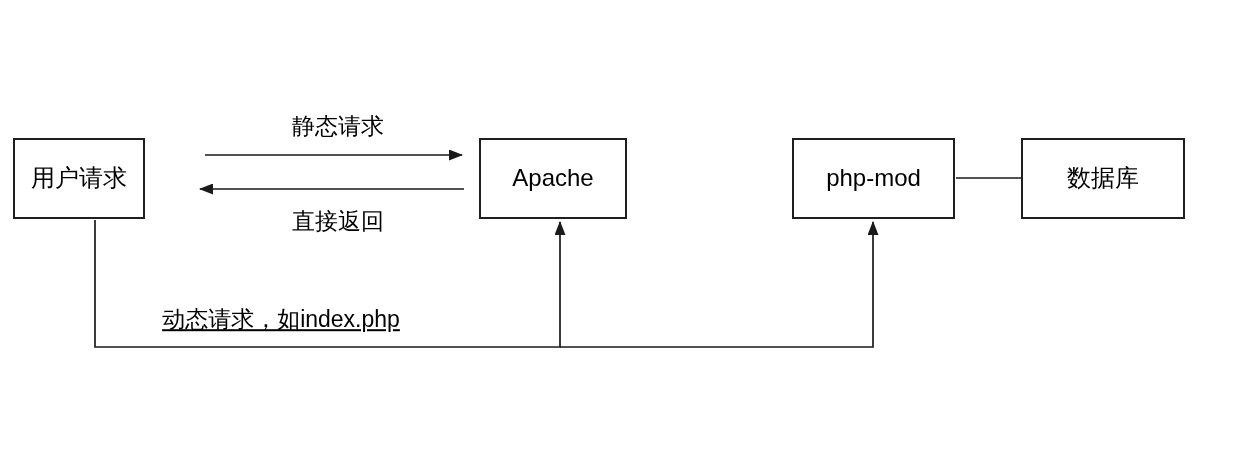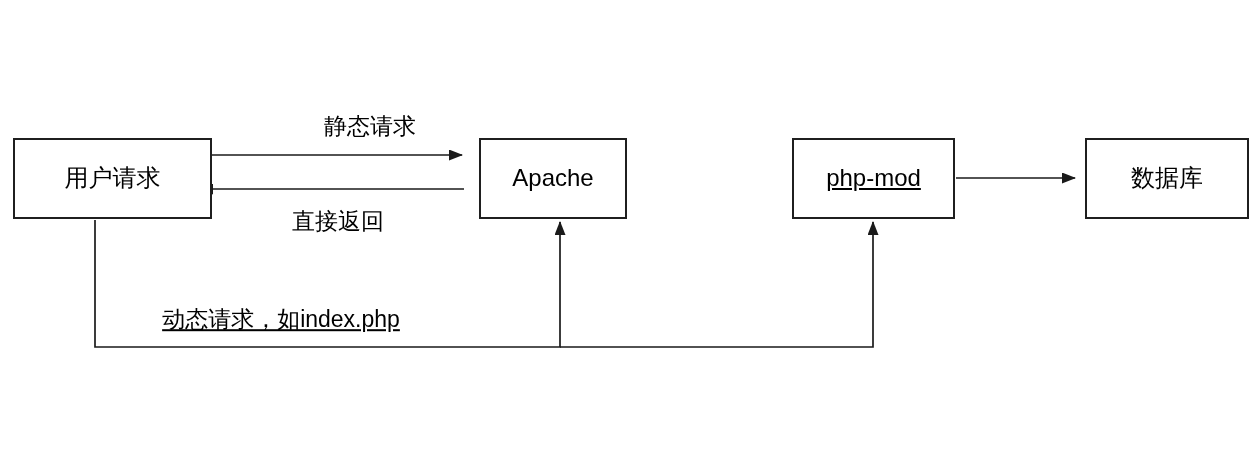--- a/index.html
+++ b/index.html
@@ -28,35 +28,35 @@
     box-sizing: border-box;
     border: 2px solid #1f1f1f;
     background: #ffffff;
     display: flex;
     align-items: center;
     justify-content: center;
     font-size: 24px;
     line-height: 1.2;
     white-space: nowrap;
   }
-  .node-user-request { left: 13px;   top: 138px; width: 199px; height: 81px; }
+  .node-user-request { left: 13px;   top: 138px; width: 132px; height: 81px; }
   .node-apache       { left: 479px;  top: 138px; width: 148px; height: 81px; }
-  .node-php-mod      { left: 792px;  top: 138px; width: 163px; height: 81px; text-decoration: underline; }
-  .node-database     { left: 1085px; top: 138px; width: 164px; height: 81px; }
+  .node-php-mod      { left: 792px;  top: 138px; width: 163px; height: 81px; }
+  .node-database     { left: 1021px; top: 138px; width: 164px; height: 81px; }
 
   .edge-label {
     position: absolute;
     transform: translate(-50%, -50%);
     font-size: 23px;
     line-height: 1.2;
     white-space: nowrap;
     background: #ffffff;
     padding: 0 3px;
   }
-  .edge-label-static  { left: 338px; top: 127px; margin-left: 32px; }
+  .edge-label-static  { left: 338px; top: 127px; }
   .edge-label-return  { left: 338px; top: 222px; text-align: center; }
   .edge-label-dynamic { left: 281px; top: 320px; text-decoration: underline; }
   .edge-label-parse   { left: 705px; top: 316px; }
 
   .connector {
     fill: none;
     stroke: #1a1a1a;
     stroke-width: 1.7;
   }
 </style>

